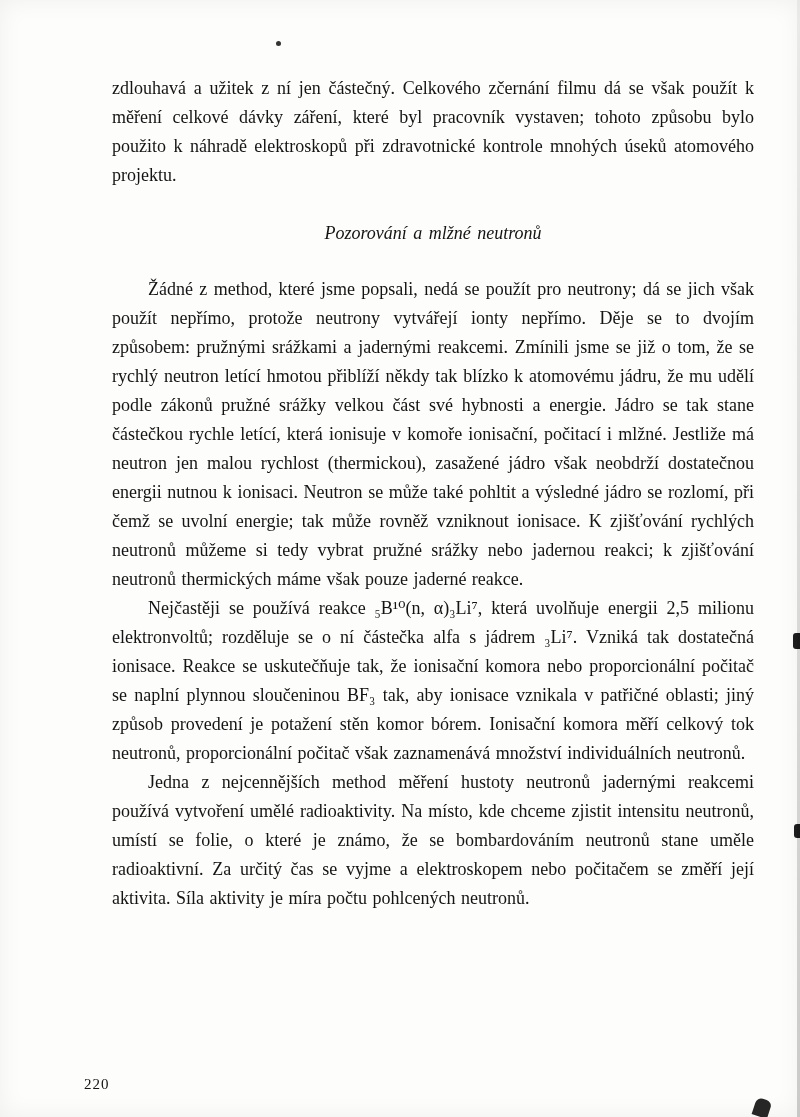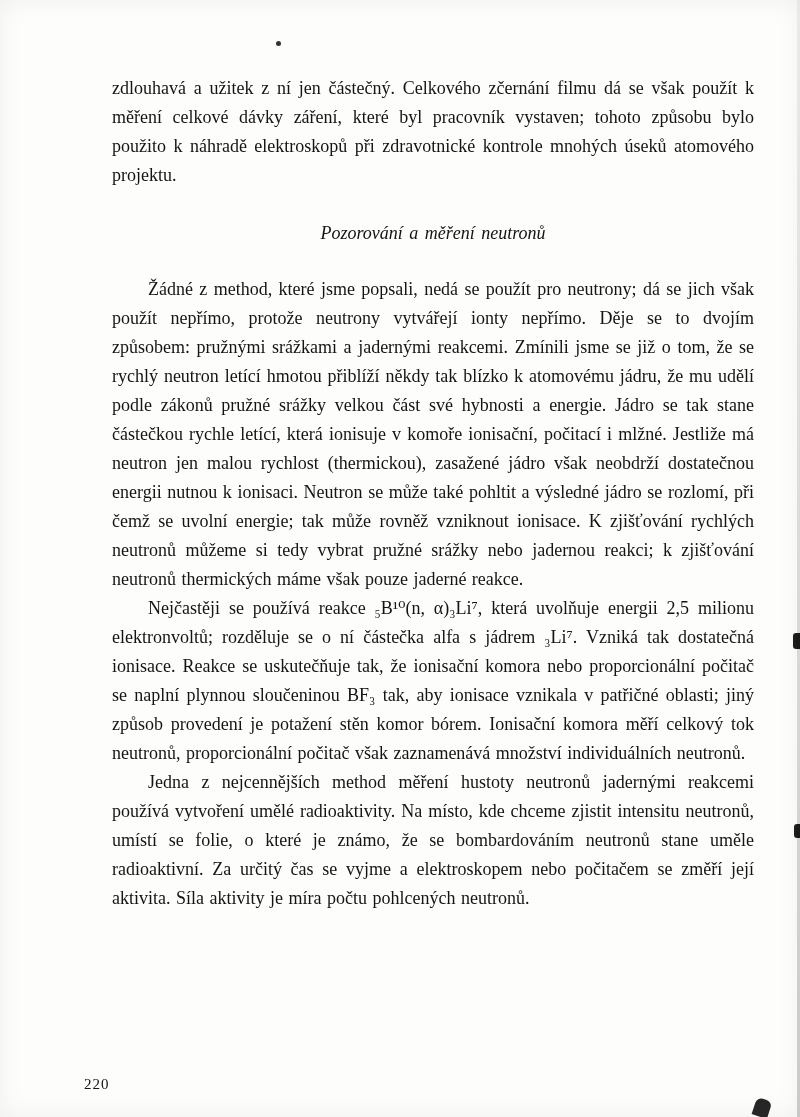--- a/index.html
+++ b/index.html
@@ -85,21 +85,21 @@
   }
 </style>
 </head>
 <body>
 
 <div class="page">
 
   <div class="text-block">
     <p class="para">zdlouhavá a užitek z ní jen částečný. Celkového zčernání filmu dá se však použít k měření celkové dávky záření, které byl pracovník vystaven; tohoto způsobu bylo použito k náhradě elektroskopů při zdravotnické kontrole mnohých úseků atomového projektu.</p>
 
-    <h2 class="section-heading">Pozorování a měření neutronů</h2>
+    <h2 class="section-heading">Pozorování a mlžné neutronů</h2>
 
     <p class="para indent">Žádné z method, které jsme popsali, nedá se použít pro neutrony; dá se jich však použít nepřímo, protože neutrony vytvářejí ionty nepřímo. Děje se to dvojím způsobem: pružnými srážkami a jadernými reakcemi. Zmínili jsme se již o tom, že se rychlý neutron letící hmotou přiblíží někdy tak blízko k atomovému jádru, že mu udělí podle zákonů pružné srážky velkou část své hybnosti a energie. Jádro se tak stane částečkou rychle letící, která ionisuje v komoře ionisační, počitací i mlžné. Jestliže má neutron jen malou rychlost (thermickou), zasažené jádro však neobdrží dostatečnou energii nutnou k ionisaci. Neutron se může také pohltit a výsledné jádro se rozlomí, při čemž se uvolní energie; tak může rovněž vzniknout ionisace. K zjišťování rychlých neutronů můžeme si tedy vybrat pružné srážky nebo jadernou reakci; k zjišťování neutronů thermických máme však pouze jaderné reakce.</p>
 
     <p class="para indent">Nejčastěji se používá reakce ₅B¹⁰(n, α)₃Li⁷, která uvolňuje energii 2,5 milionu elektronvoltů; rozděluje se o ní částečka alfa s jádrem ₃Li⁷. Vzniká tak dostatečná ionisace. Reakce se uskutečňuje tak, že ionisační komora nebo proporcionální počitač se naplní plynnou sloučeninou BF₃ tak, aby ionisace vznikala v patřičné oblasti; jiný způsob provedení je potažení stěn komor bórem. Ionisační komora měří celkový tok neutronů, proporcionální počitač však zaznamenává množství individuálních neutronů.</p>
 
     <p class="para indent">Jedna z nejcennějších method měření hustoty neutronů jadernými reakcemi používá vytvoření umělé radioaktivity. Na místo, kde chceme zjistit intensitu neutronů, umístí se folie, o které je známo, že se bombardováním neutronů stane uměle radioaktivní. Za určitý čas se vyjme a elektroskopem nebo počitačem se změří její aktivita. Síla aktivity je míra počtu pohlcených neutronů.</p>
   </div>
 
   <div class="page-number">220</div>
 

